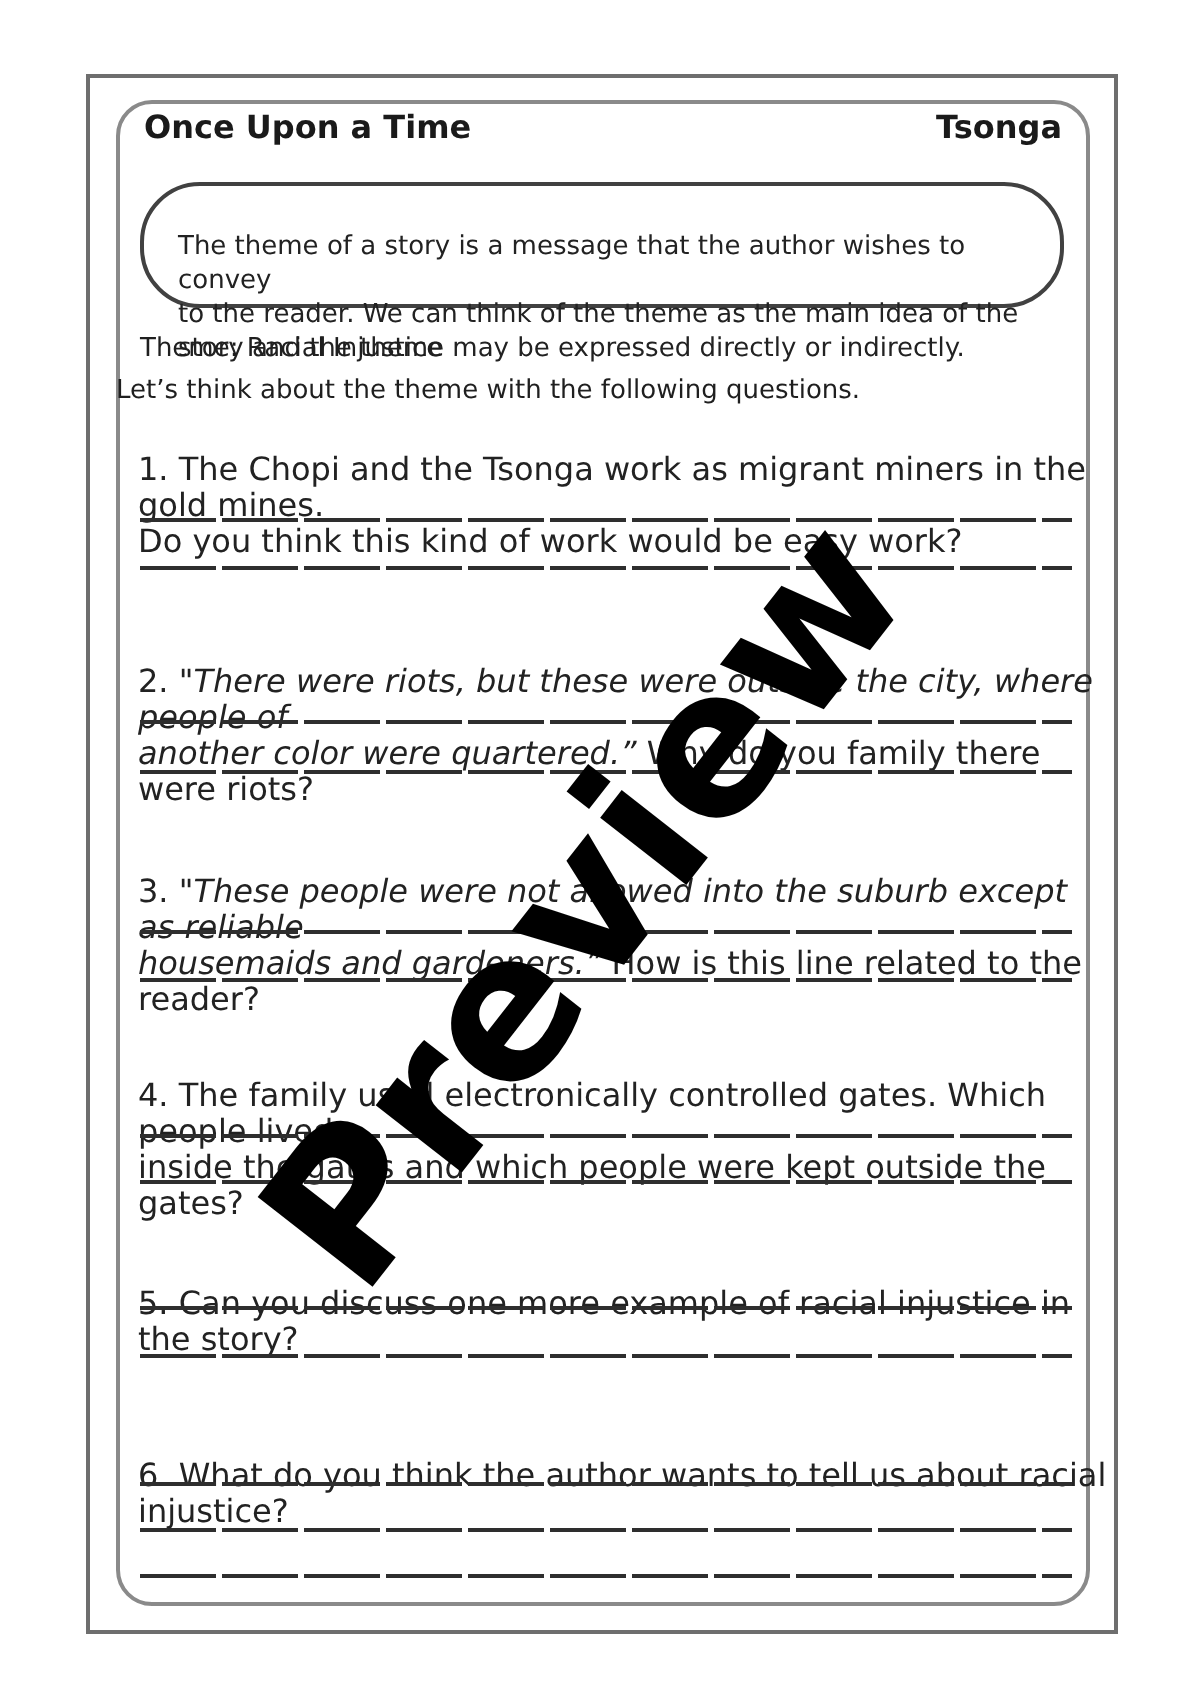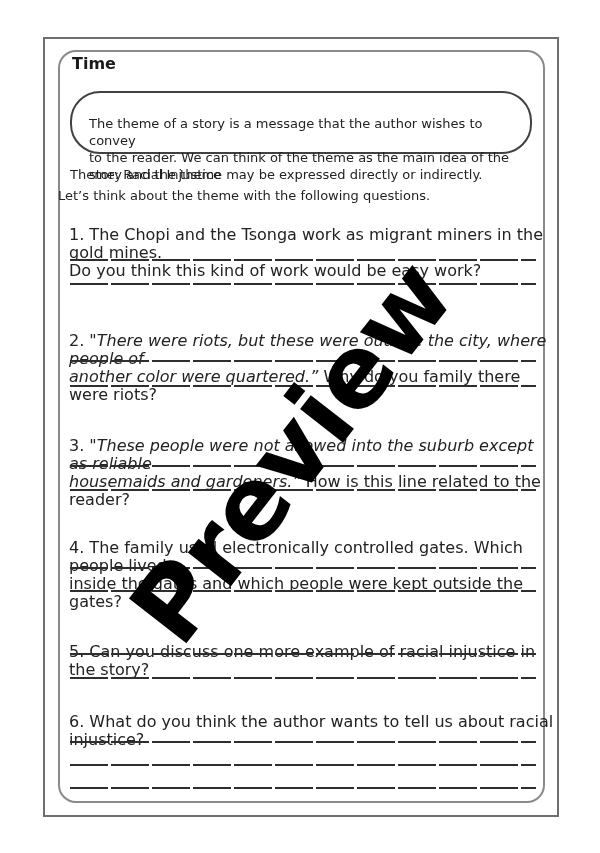--- a/index.html
+++ b/index.html
@@ -111,21 +111,22 @@
     z-index: 10;
   }
 </style>
 </head>
 <body>
 
 <div class="outer-page"></div>
 <div class="inner-frame"></div>
 
 <div class="header-row">
-  <span class="header-topic">Time</span>
+  <span class="header-title">Once Upon a Time</span>
+  <span class="header-topic">Tsonga</span>
 </div>
 
 <div class="intro-bubble">
   <span>The theme of a story is a message that the author wishes to convey
 to the reader. We can think of the theme as the main idea of the
 story and the theme may be expressed directly or indirectly.</span>
 </div>
 
 <div class="theme-label">Theme: Racial Injustice</div>
 <div class="instruction">Let’s think about the theme with the following questions.</div>
@@ -157,20 +158,20 @@
 </div>
 <div class="ans" style="top:567px"></div>
 <div class="ans" style="top:590px"></div>
 
 <div class="question" style="top:625px">
   <span>5.</span> <span>Can you discuss one more example of racial injustice in the story?</span>
 </div>
 <div class="ans" style="top:653px"></div>
 <div class="ans" style="top:677px"></div>
 
-<div class="question" style="top:695px">
+<div class="question" style="top:711px">
   <span>6.</span> <span>What do you think the author wants to tell us about racial injustice?</span>
 </div>
 <div class="ans" style="top:741px"></div>
 <div class="ans" style="top:764px"></div>
 <div class="ans" style="top:787px"></div>
 
 <div class="watermark">Preview</div>
 
 </body></html>

